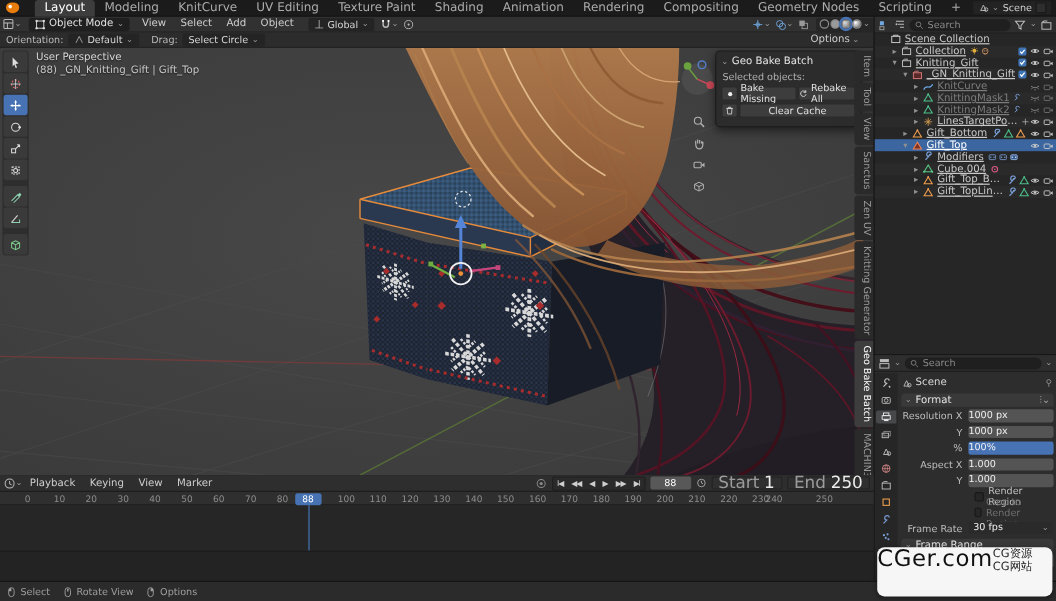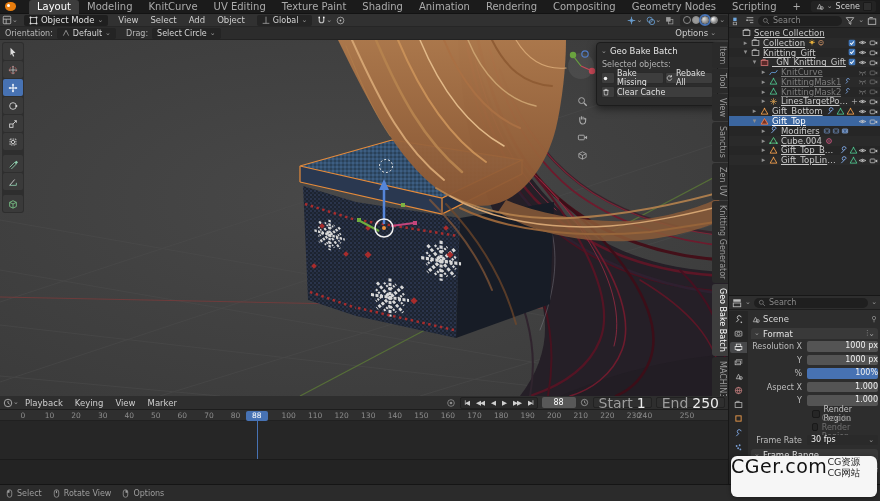--- a/index.html
+++ b/index.html
@@ -58,21 +58,21 @@
   .tool-btn.grp { margin-top:4px; }
   
   #nav-icons { position:absolute; left:577px; top:56px; display:flex; flex-direction:column; gap:7px; opacity:.85;}
   
   #popup { position:absolute; left:596px; top:2px; width:122px; background:#2c2c2c; border:1px solid #1c1c1c;
            border-radius:4px; box-shadow:0 3px 8px rgba(0,0,0,.5); padding:3px 4px 5px; }
   #popup .ttl { font-size:8.5px; color:#e4e4e4; display:flex; gap:3px; align-items:center; }
   #popup .sub { font-size:8px; color:#b0b0b0; margin:4px 1px 3px; }
   .pop-row { display:flex; gap:1px; margin-bottom:2px; }
   .pop-btn { flex:1; background:#3d3d3d; border:1px solid #2a2a2a; border-radius:2px; height:12px;
-             display:flex; align-items:center; gap:3px; font-size:8px; color:#e0e0e0; }
+             display:flex; align-items:center; justify-content:center; gap:3px; font-size:8px; color:#e0e0e0; }
   .pop-icocell { flex:0 0 14px; }
   
   #side-tabs { position:absolute; right:0; top:2px; width:16px; display:flex; flex-direction:column; gap:1px; }
   .side-tab { writing-mode:vertical-rl; font-size:8px; color:#9c9c9c; background:#2a2a2a;
               border-radius:3px 0 0 3px; padding:4px 1px; text-align:center; }
   .side-tab.active { background:#3d3d3d; color:#fff; }
 
   
   #outliner { position:absolute; left:728px; top:14px; width:152px; height:281px; background:#262626;
               border-left:1px solid #171717; }
@@ -101,21 +101,21 @@
   .ptab { width:17px; height:11px; display:flex; align-items:center; justify-content:center; border-radius:2px 0 0 2px; }
   .ptab.active { background:#47484a; }
   #props-content { position:absolute; left:19px; top:15px; width:133px; height:174px; padding:2px 3px; }
   #props-crumb { display:flex; align-items:center; gap:3px; height:12px; color:#d8d8d8; font-size:8.5px; }
   .panel-hdr { display:flex; align-items:center; gap:3px; height:11px; background:#393939;
                border-radius:3px 3px 0 0; margin-top:3px; padding:0 3px; color:#e2e2e2; font-size:8.5px; }
   .panel-hdr .rt { margin-left:auto; color:#9a9a9a; font-size:8px; }
   .prow { display:flex; align-items:center; height:12px; margin-top:1.5px; }
   .plabel { width:56px; text-align:right; padding-right:5px; color:#bdbdbd; font-size:8px; flex:0 0 auto;}
   .pfield { flex:1; background:#545454; border-radius:2px; height:10.5px; line-height:10.5px;
-            text-align:right; color:#f0f0f0; font-size:8px; }
+            text-align:left; color:#f0f0f0; font-size:8px; }
   .pfield.slider { background:#4772b3; }
   .pfield.drop { background:#2a2a2a; text-align:left; padding:0 4px; display:flex; align-items:center; }
   .pfield.drop .chev { margin-left:auto; }
   .pcheckrow { display:flex; align-items:center; height:11px; margin-top:2px; padding-left:61px; gap:4px;
                color:#c2c2c2; font-size:8px; }
   .pcheckrow.dis { color:#6f6f6f; }
   .cb { width:8px; height:8px; background:#262626; border:1px solid #191919; border-radius:2px; }
 
   
   #timeline { position:absolute; left:0; top:396px; width:728px; height:88px; background:#262626; }
@@ -411,20 +411,24 @@
       <g opacity="0.9">
         <circle cx="581" cy="26" r="13" fill="#ffffff" opacity="0.07"></circle>
         <line x1="581" y1="26" x2="590" y2="30" stroke="#d84a5a" stroke-width="1.2"></line>
         <circle cx="592" cy="31" r="3.2" fill="#d84a5a"></circle>
         <line x1="581" y1="26" x2="574" y2="17" stroke="#6fae3f" stroke-width="1.2"></line>
         <circle cx="573" cy="15" r="3.2" fill="#6fae3f"></circle>
         <circle cx="585" cy="14" r="3.2" fill="none" stroke="#5585d8" stroke-width="1.2"></circle>
       </g>
     </svg>
 
+    <div id="vp-overlay-text">
+      <div>User Perspective</div>
+      <div class="sub">(88) _GN_Knitting_Gift | Gift_Top</div>
+    </div>
 
     <div id="toolbar">
       <span class="tool-btn">
           <svg class="ic" width="10" height="10" viewBox="0 0 12 12">
             <path d="M3 1 L9 7 L6 7.5 L7.5 11 L6 11.5 L4.8 8 L3 10 Z" fill="#ddd"></path>
           </svg>
         </span>
       <span class="tool-btn">
           <svg class="ic" width="10" height="10" viewBox="0 0 12 12">
             <circle cx="6" cy="6" r="4" fill="none" stroke="#d66" stroke-dasharray="2 1.5"></circle>

